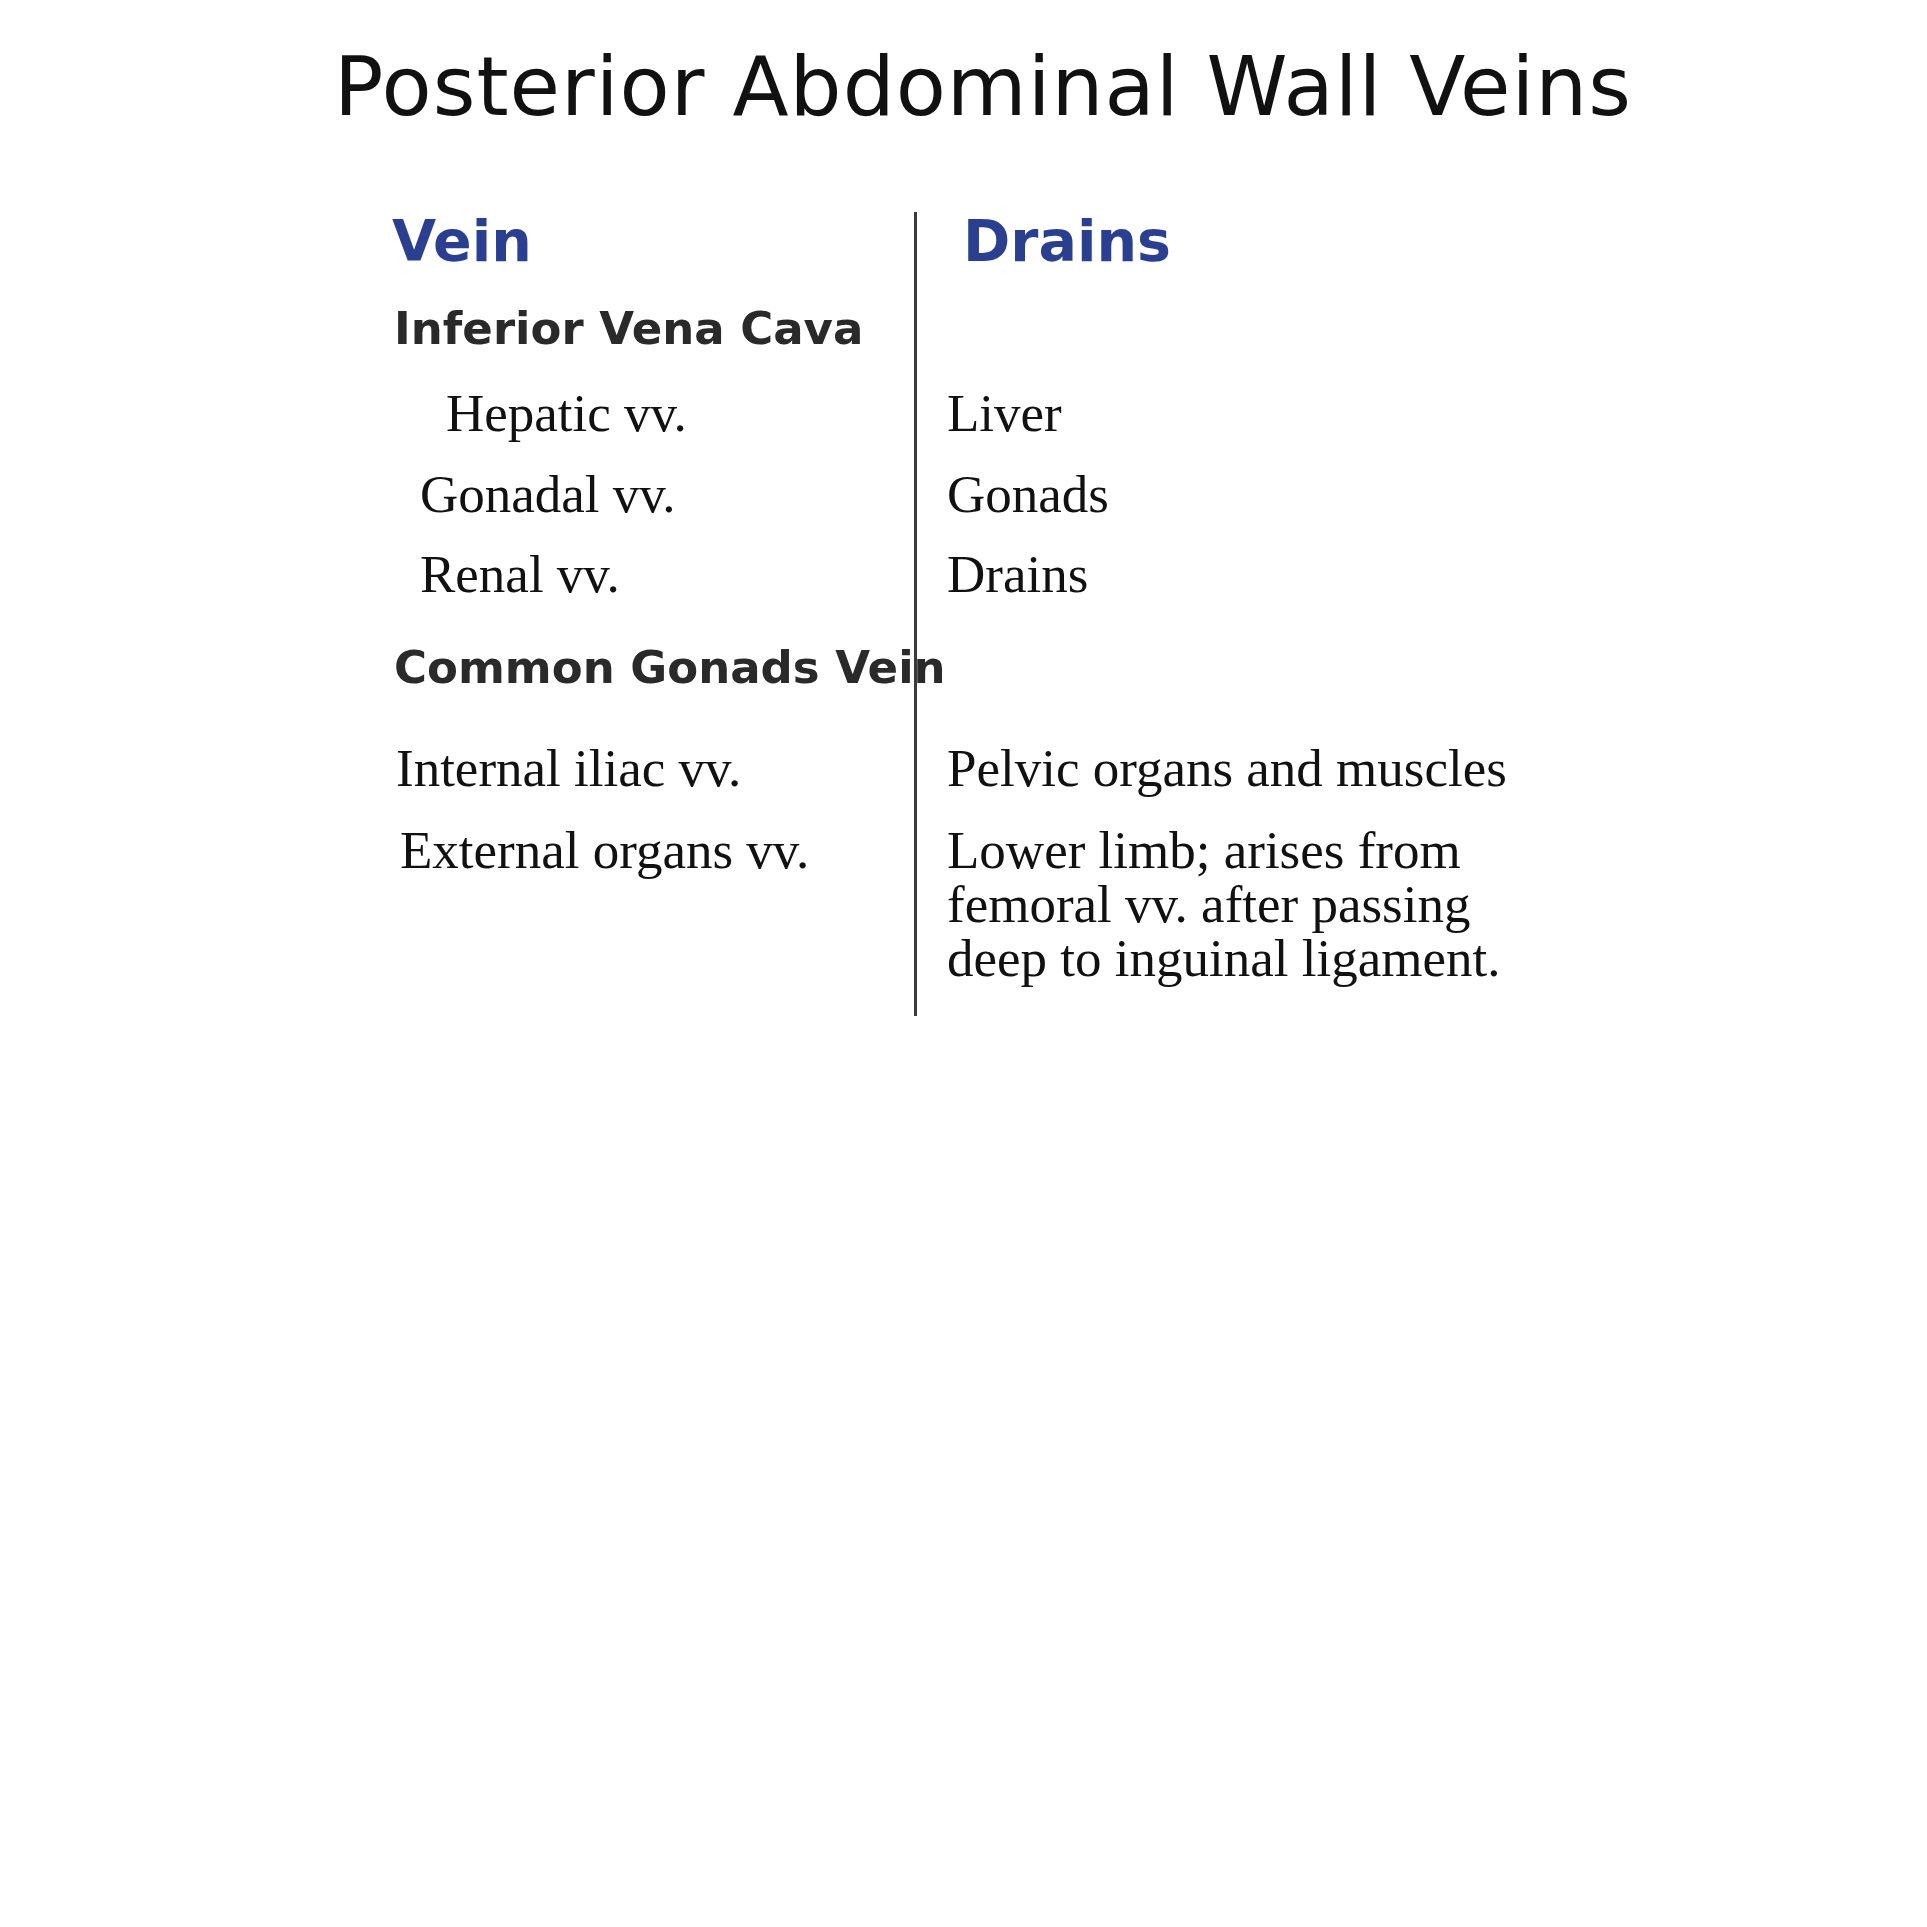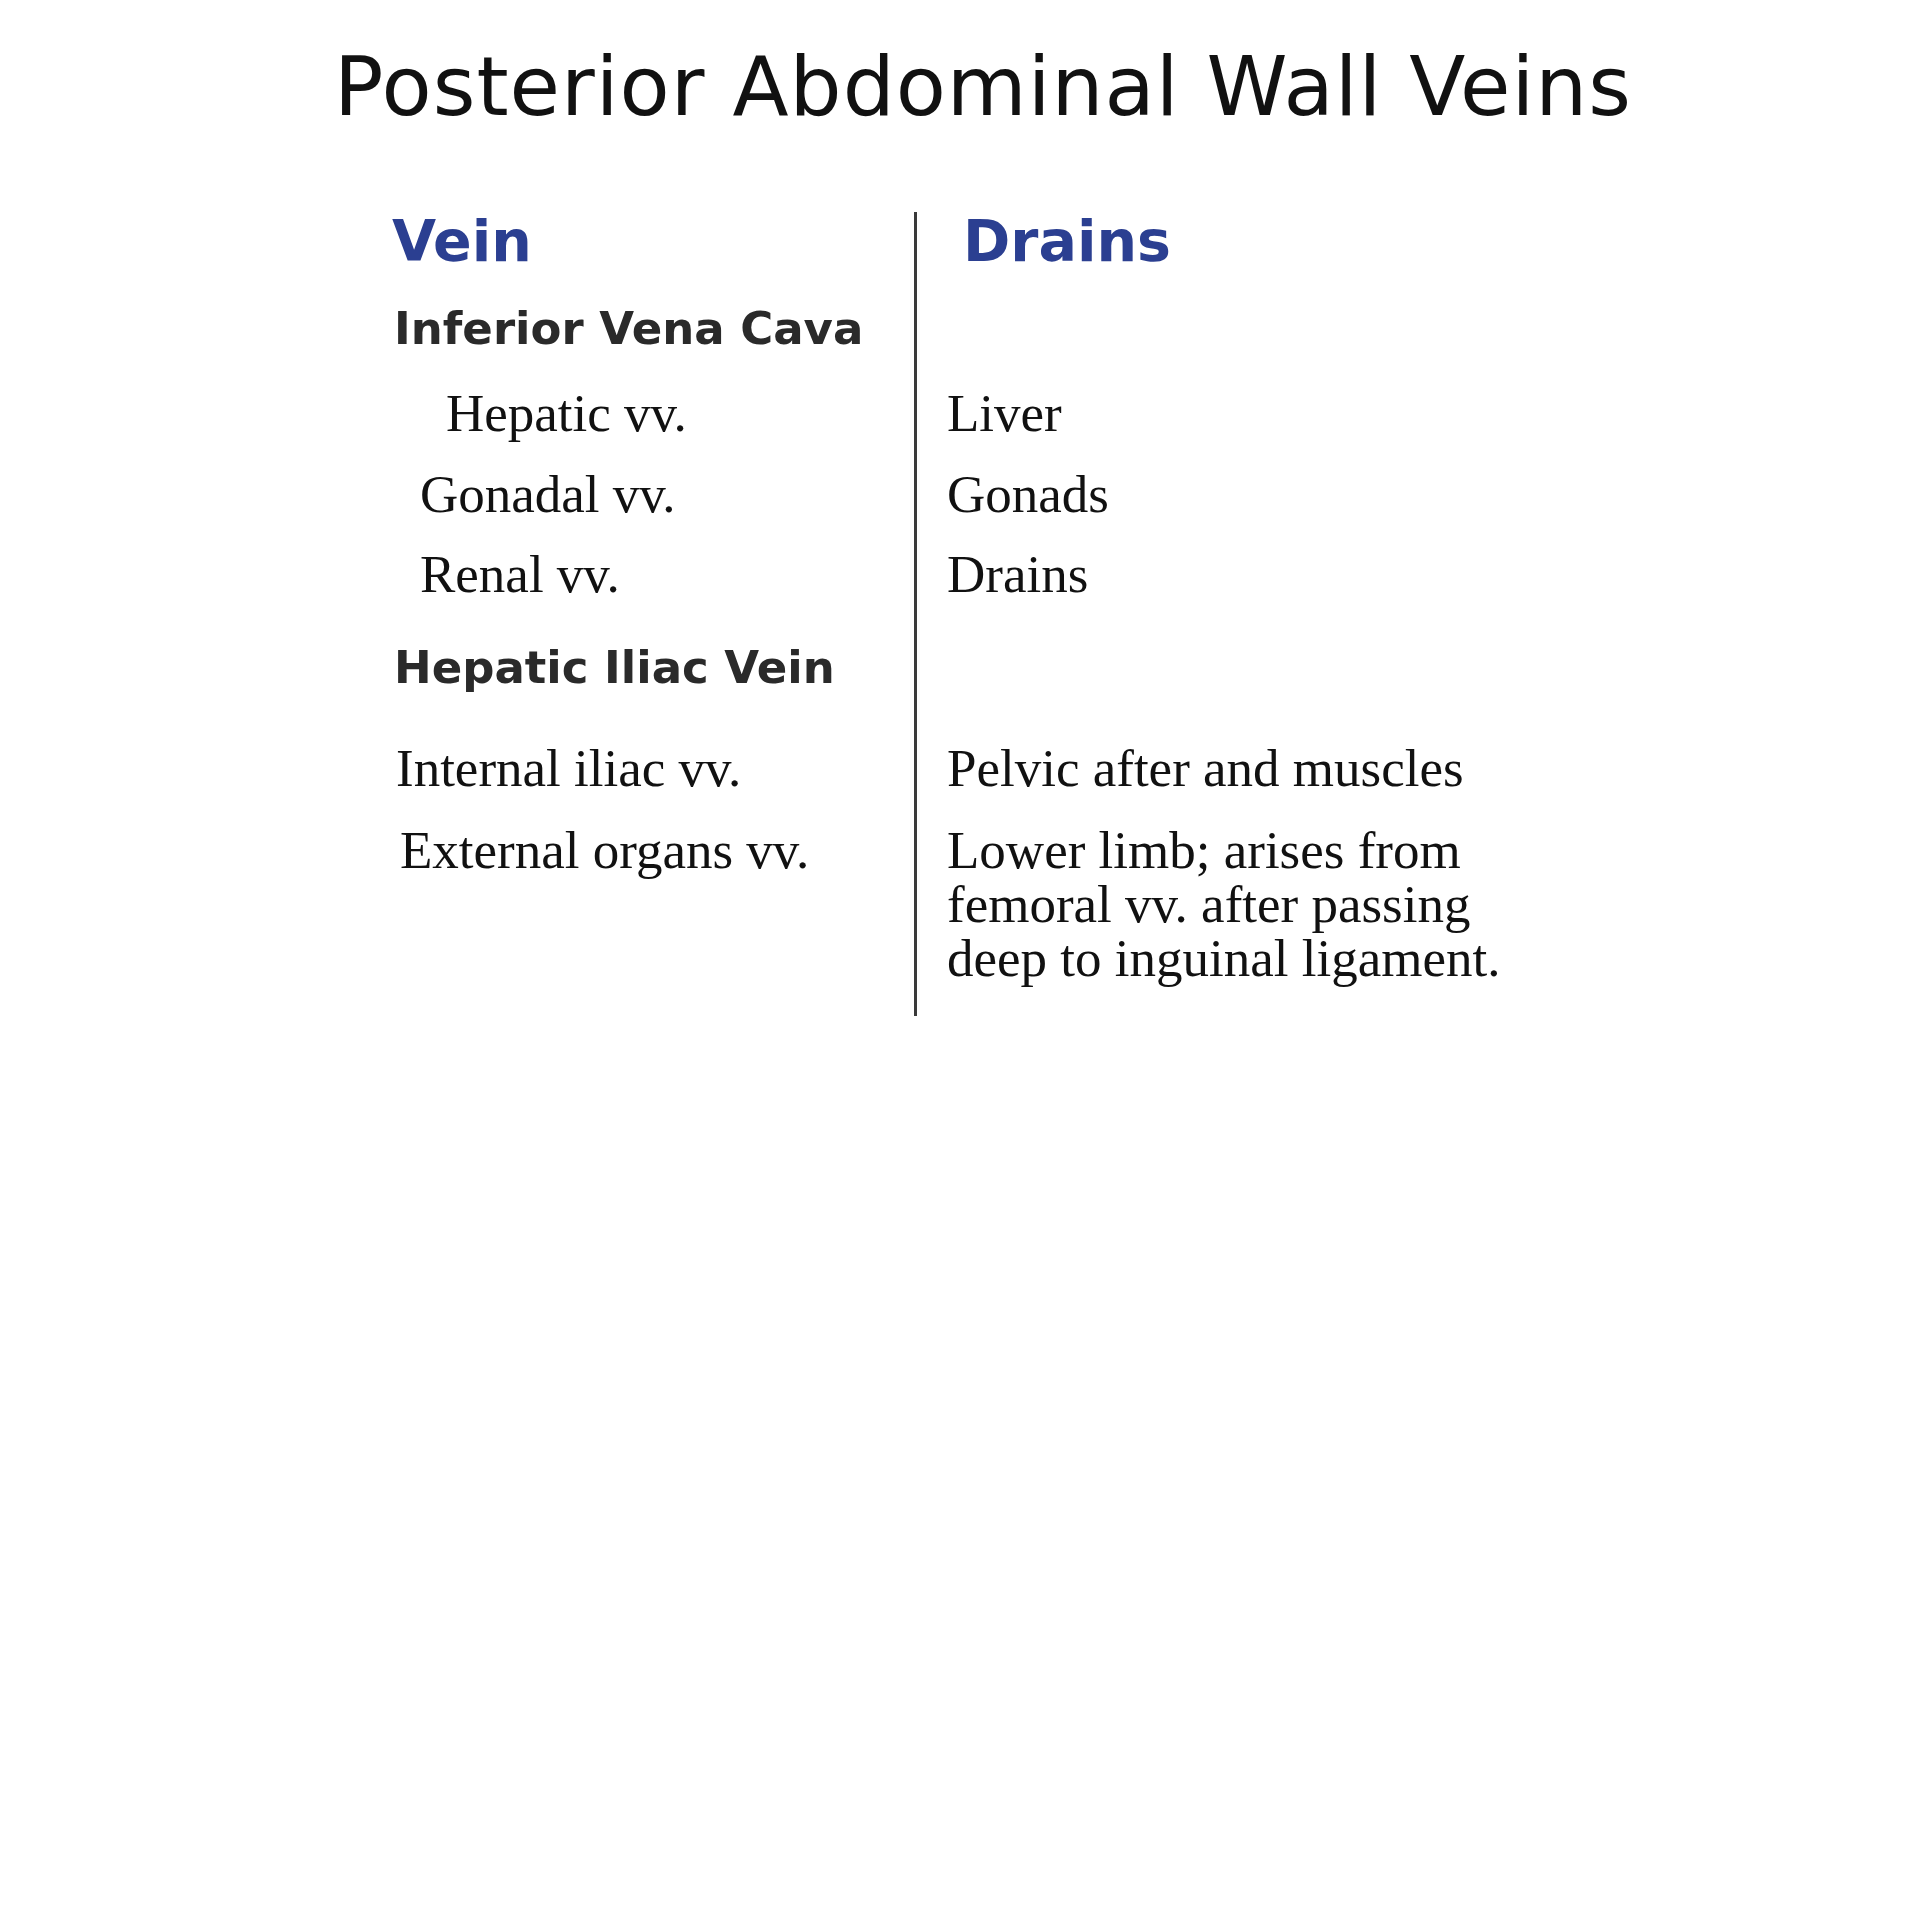--- a/index.html
+++ b/index.html
@@ -40,22 +40,22 @@
 
 <div class="cell" style="left:406px; top:386px;margin-left:40px;">Hepatic vv.</div>
 <div class="cell" style="left:947px; top:386px;">Liver</div>
 
 <div class="cell" style="left:420px; top:467px;">Gonadal vv.</div>
 <div class="cell" style="left:947px; top:467px;">Gonads</div>
 
 <div class="cell" style="left:420px; top:547px;">Renal vv.</div>
 <div class="cell" style="left:947px; top:547px;">Drains</div>
 
-<div class="group" style="left:394px; top:641px;">Hepatic Iliac Vein</div>
+<div class="group" style="left:394px; top:641px;">Common Gonads Vein</div>
 
 <div class="cell" style="left:396px; top:741px;">Internal iliac vv.</div>
-<div class="cell" style="left:947px; top:741px;">Pelvic after and muscles</div>
+<div class="cell" style="left:947px; top:741px;">Pelvic organs and muscles</div>
 
 <div class="cell" style="left:400px; top:823px;">External organs vv.</div>
 <div class="cell" style="left:947px; top:823px;">Lower limb; arises from</div>
 <div class="cell" style="left:947px; top:877px;">femoral vv. after passing</div>
 <div class="cell" style="left:947px; top:931px;">deep to inguinal ligament.</div>
 
 
 </body></html>

